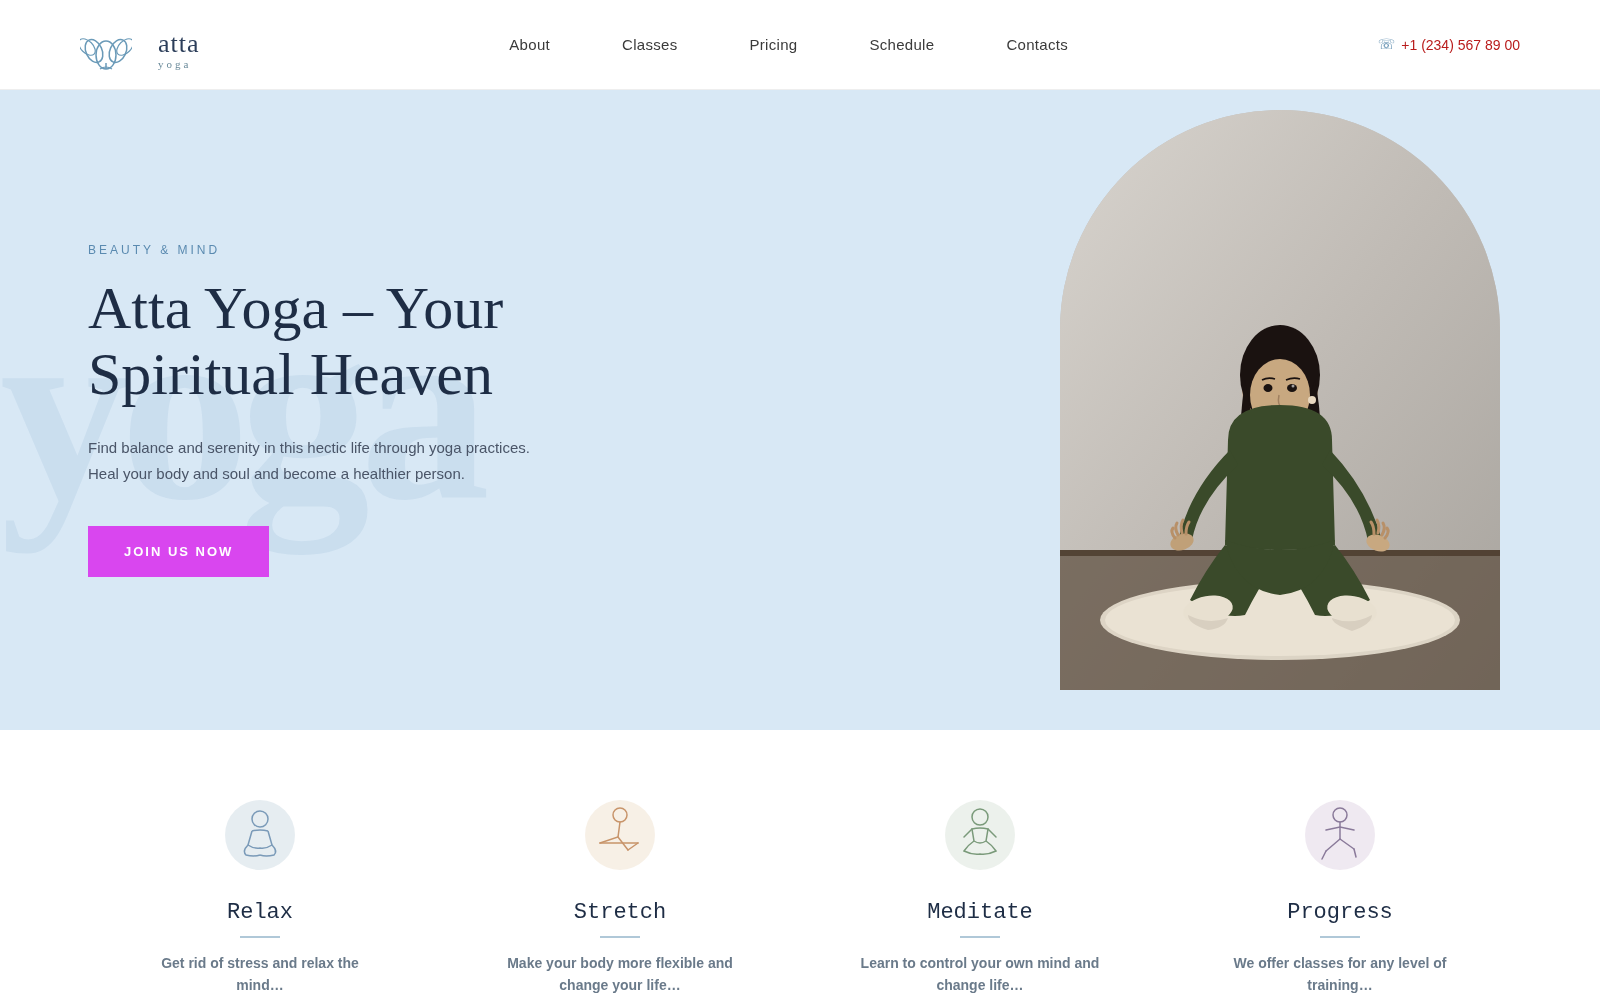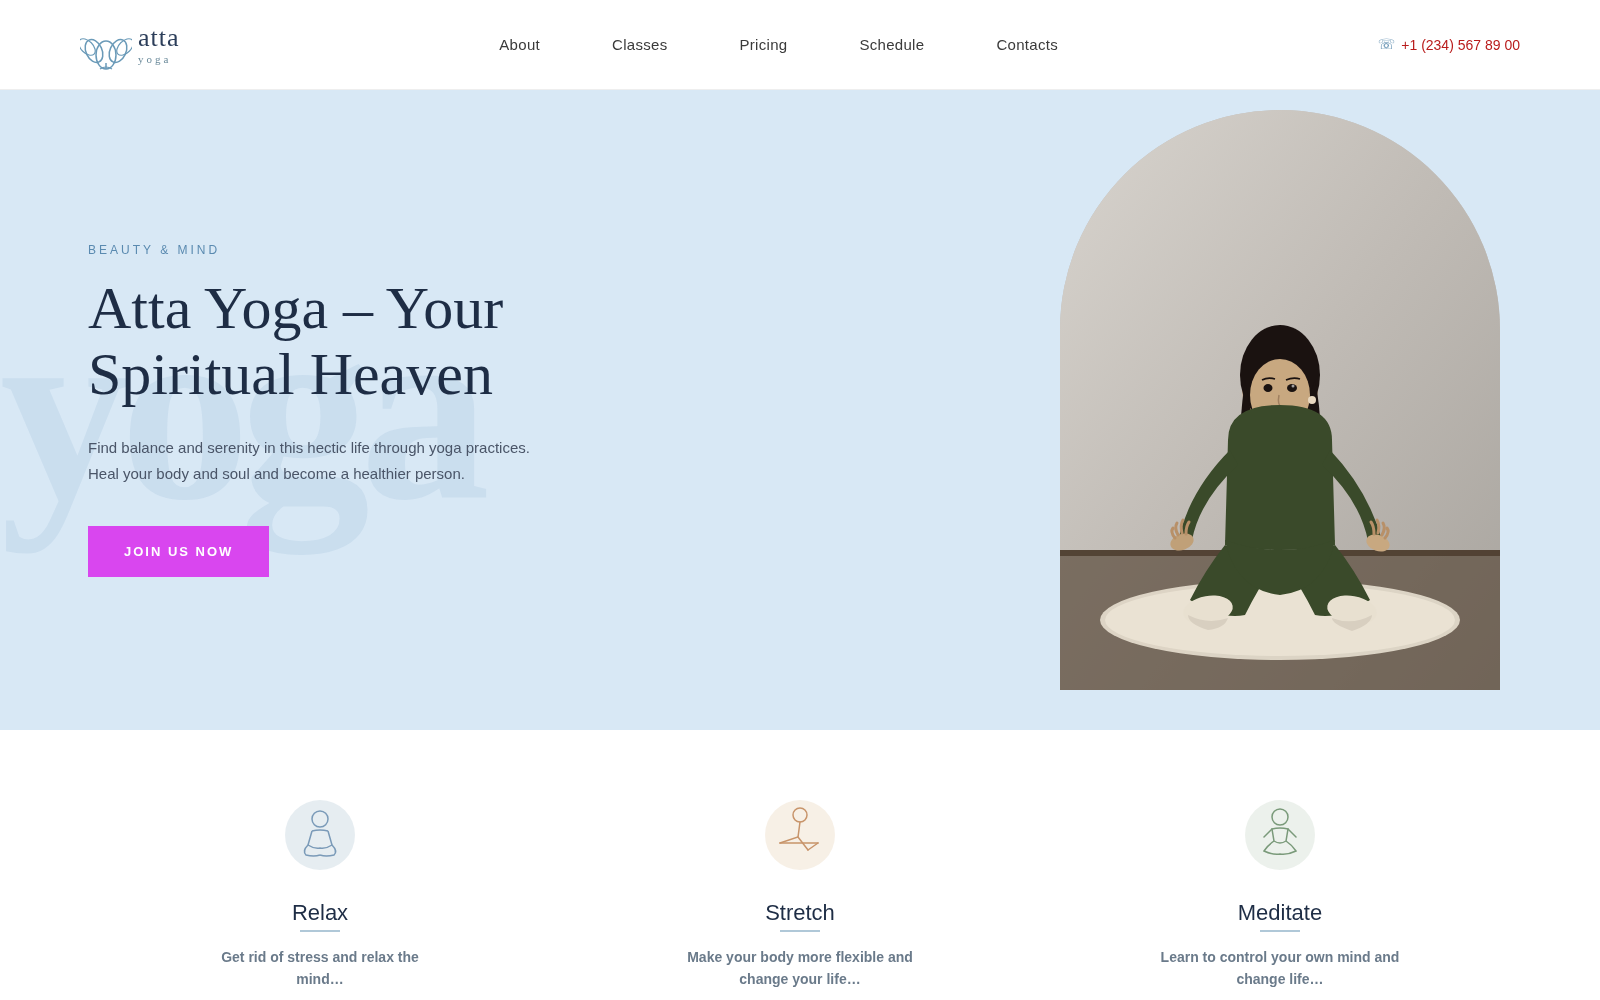--- a/index.html
+++ b/index.html
@@ -10,22 +10,22 @@
       display: flex;
       align-items: center;
       justify-content: space-between;
       padding: 0 80px;
       height: 90px;
       background: #fff;
       border-bottom: 1px solid #eee;
     }
     .logo-area {
       display: flex;
-      align-items: center;
-      gap: 6px;
+      align-items: flex-end;
+      gap: 26px;
     }
     .logo-icon {
       width: 52px;
       height: 52px;
     }
     .logo-text {
       display: flex;
       flex-direction: column;
       line-height: 1.1;
     }
@@ -179,22 +179,22 @@
     }
     .feature-icon-bg {
       position: absolute;
       border-radius: 50%;
       opacity: 0.35;
     }
     .feature-title {
       font-size: 22px;
       font-weight: 400;
       color: #1e2d45;
-      font-family: Liberation Sans, sans-serif;
-      margin-bottom: 4px;
+      font-family: Liberation Mono, monospace;
+      margin-bottom: 11px;
     }
     .feature-divider {
       width: 40px;
       height: 2px;
       background: #b0c8d8;
       margin: 0 auto 14px;
     }
     .feature-desc {
       font-size: 14px;
       color: #6a7a8a;
@@ -390,14 +390,30 @@
         <path d="M22 24 Q30 22 38 24 L36 36 Q30 40 24 36 Z" stroke="#7a9a7a" stroke-width="1.5" fill="none"></path>
         <path d="M24 36 Q18 40 14 46 Q22 50 30 49 Q38 50 46 46 Q42 40 36 36" stroke="#7a9a7a" stroke-width="1.5" fill="none"></path>
         <path d="M22 24 L14 32 M38 24 L46 32" stroke="#7a9a7a" stroke-width="1.5" fill="none" stroke-linecap="round"></path>
       </svg>
     </div>
     <div class="feature-title">Meditate</div>
     <div class="feature-divider"></div>
     <div class="feature-desc">Learn to control your own mind and change life…</div>
   </div>
 
+  <div class="feature-item">
+    <div class="feature-icon-wrap">
+      <div class="feature-icon-bg" style="width:70px;height:70px;background:#d0c0d8;border-radius:50%;"></div>
+      <svg class="feature-svg" viewBox="0 0 60 60" fill="none" xmlns="http://www.w3.org/2000/svg">
+
+        <circle cx="30" cy="10" r="7" stroke="#8a7a9a" stroke-width="1.5" fill="none"></circle>
+        <path d="M30 17 L30 34" stroke="#8a7a9a" stroke-width="1.5" fill="none" stroke-linecap="round"></path>
+        <path d="M30 34 L16 46 M30 34 L44 44" stroke="#8a7a9a" stroke-width="1.5" fill="none" stroke-linecap="round"></path>
+        <path d="M16 25 L30 22 L44 25" stroke="#8a7a9a" stroke-width="1.5" fill="none" stroke-linecap="round"></path>
+        <path d="M16 46 L12 54 M44 44 L46 52" stroke="#8a7a9a" stroke-width="1.5" fill="none" stroke-linecap="round"></path>
+      </svg>
+    </div>
+    <div class="feature-title">Progress</div>
+    <div class="feature-divider"></div>
+    <div class="feature-desc">We offer classes for any level of training…</div>
+  </div>
 
 </section>
 
 </body></html>

